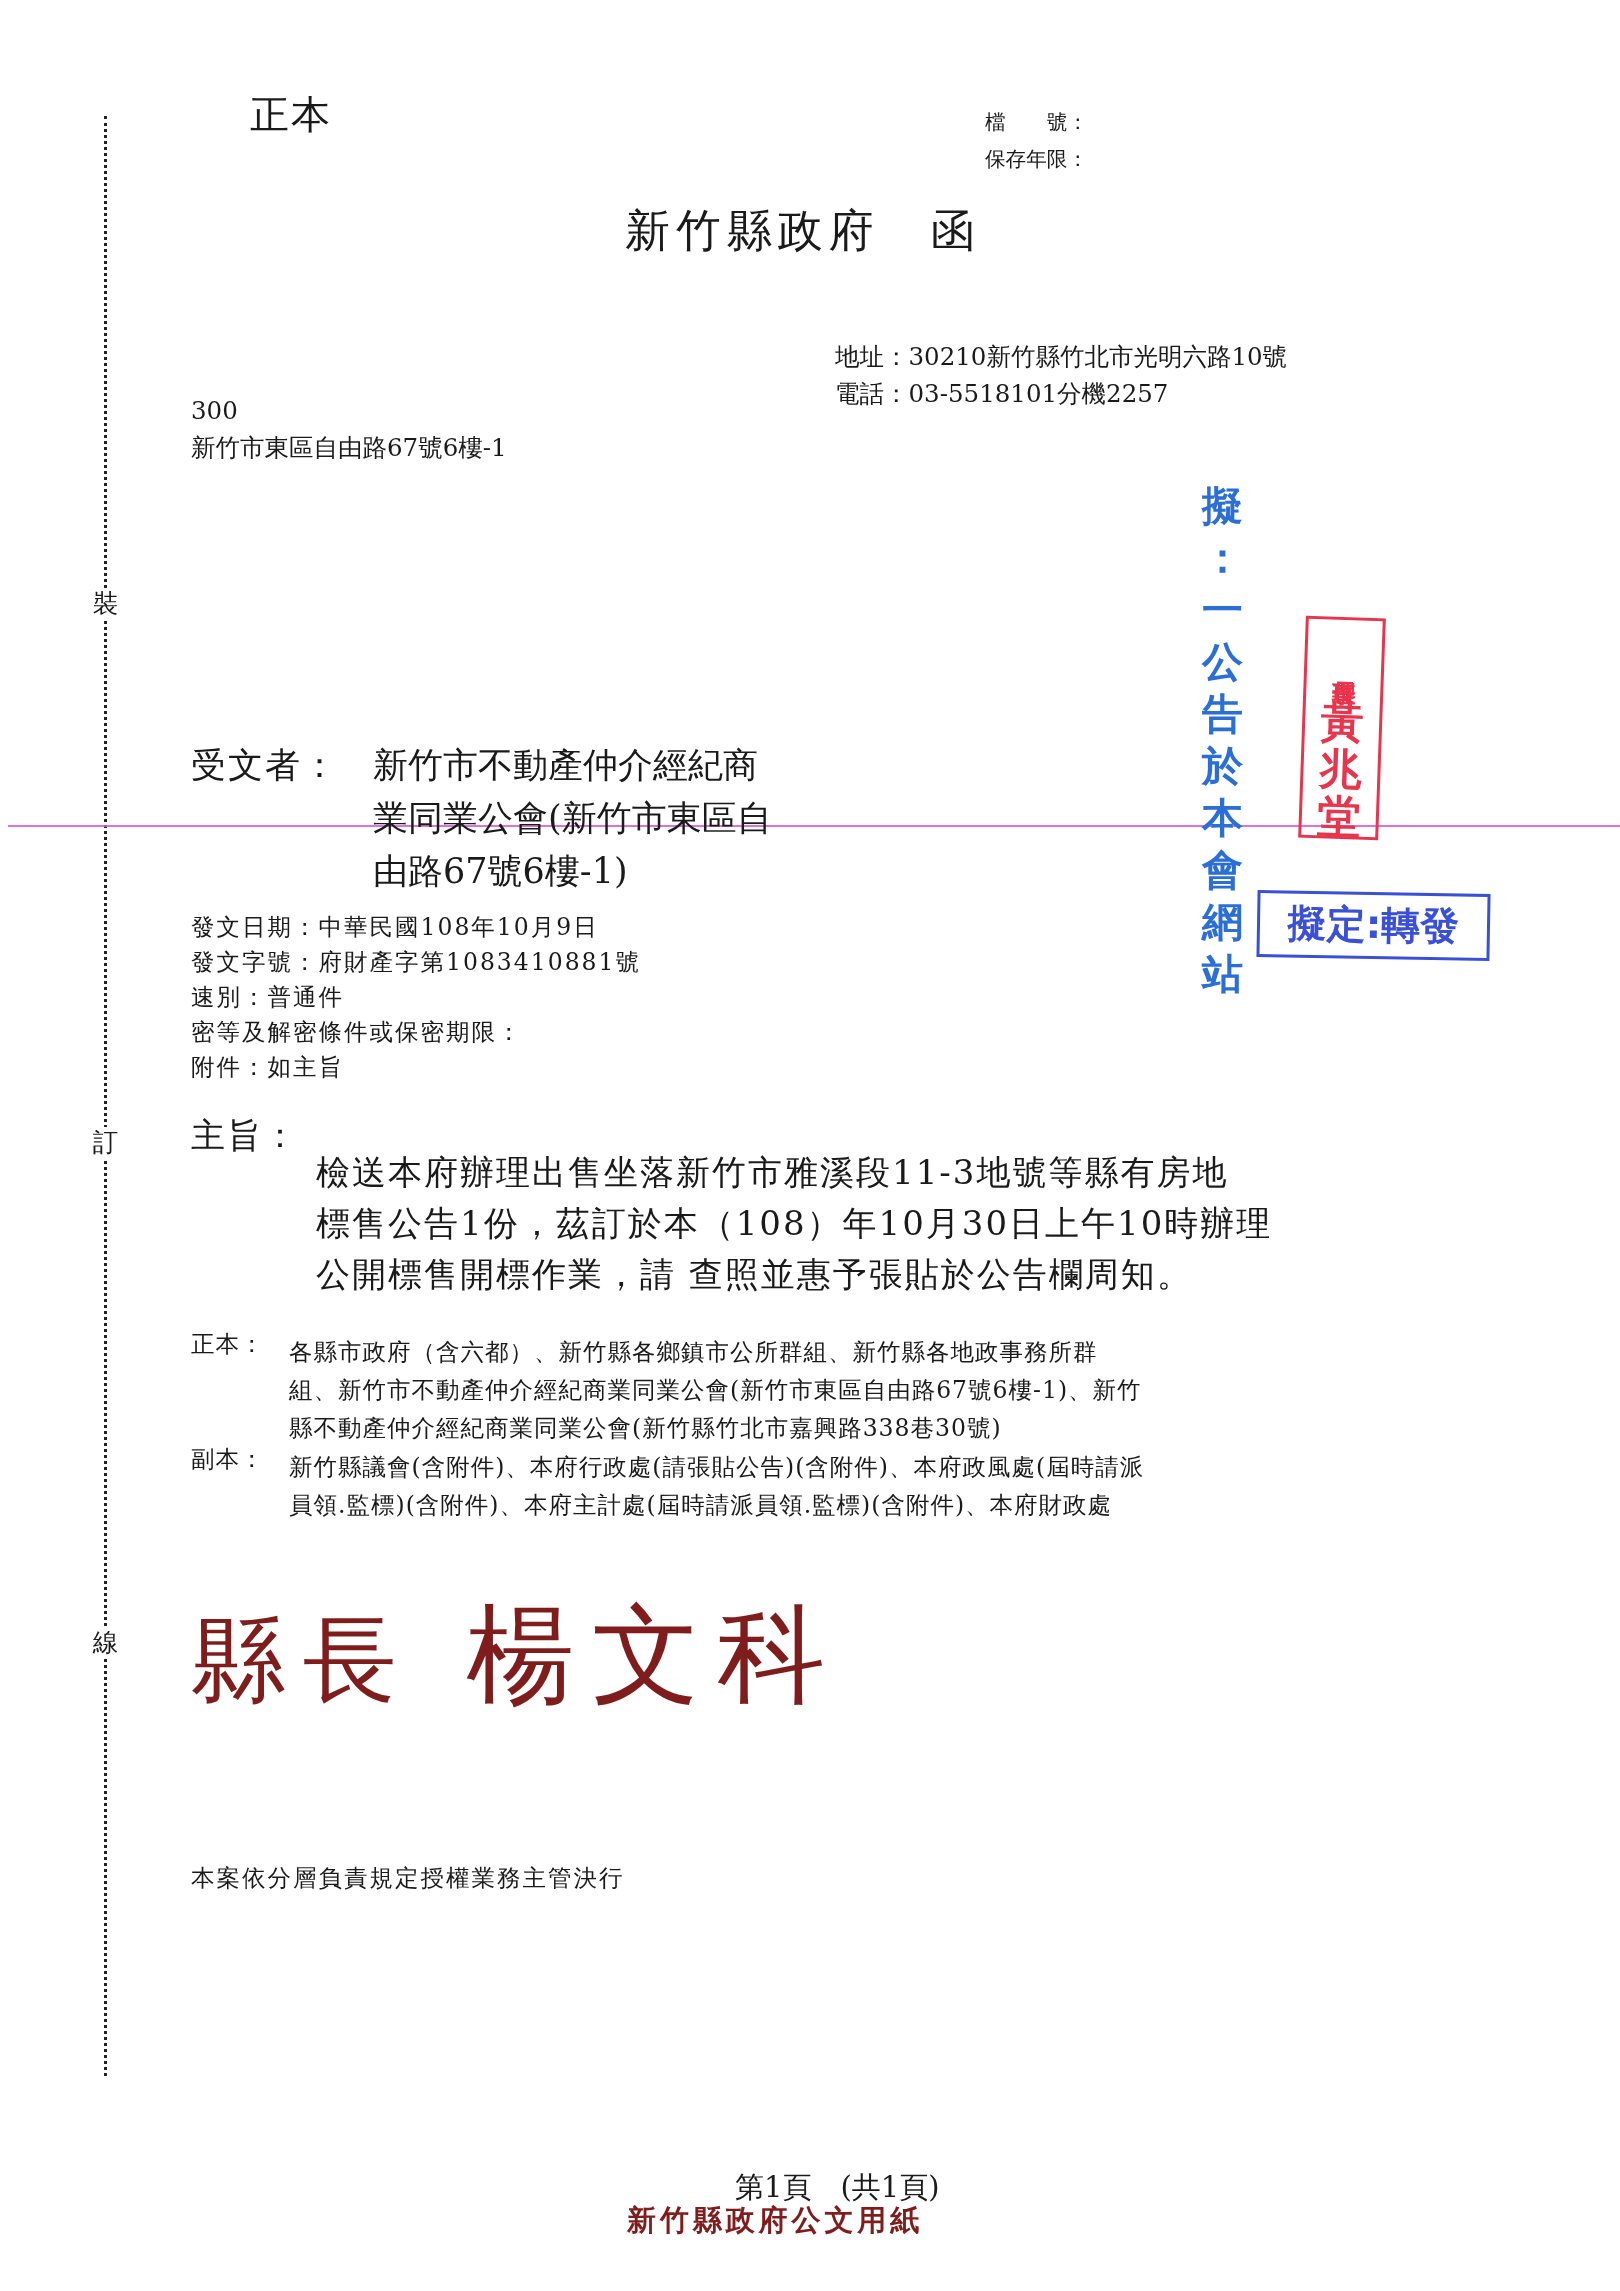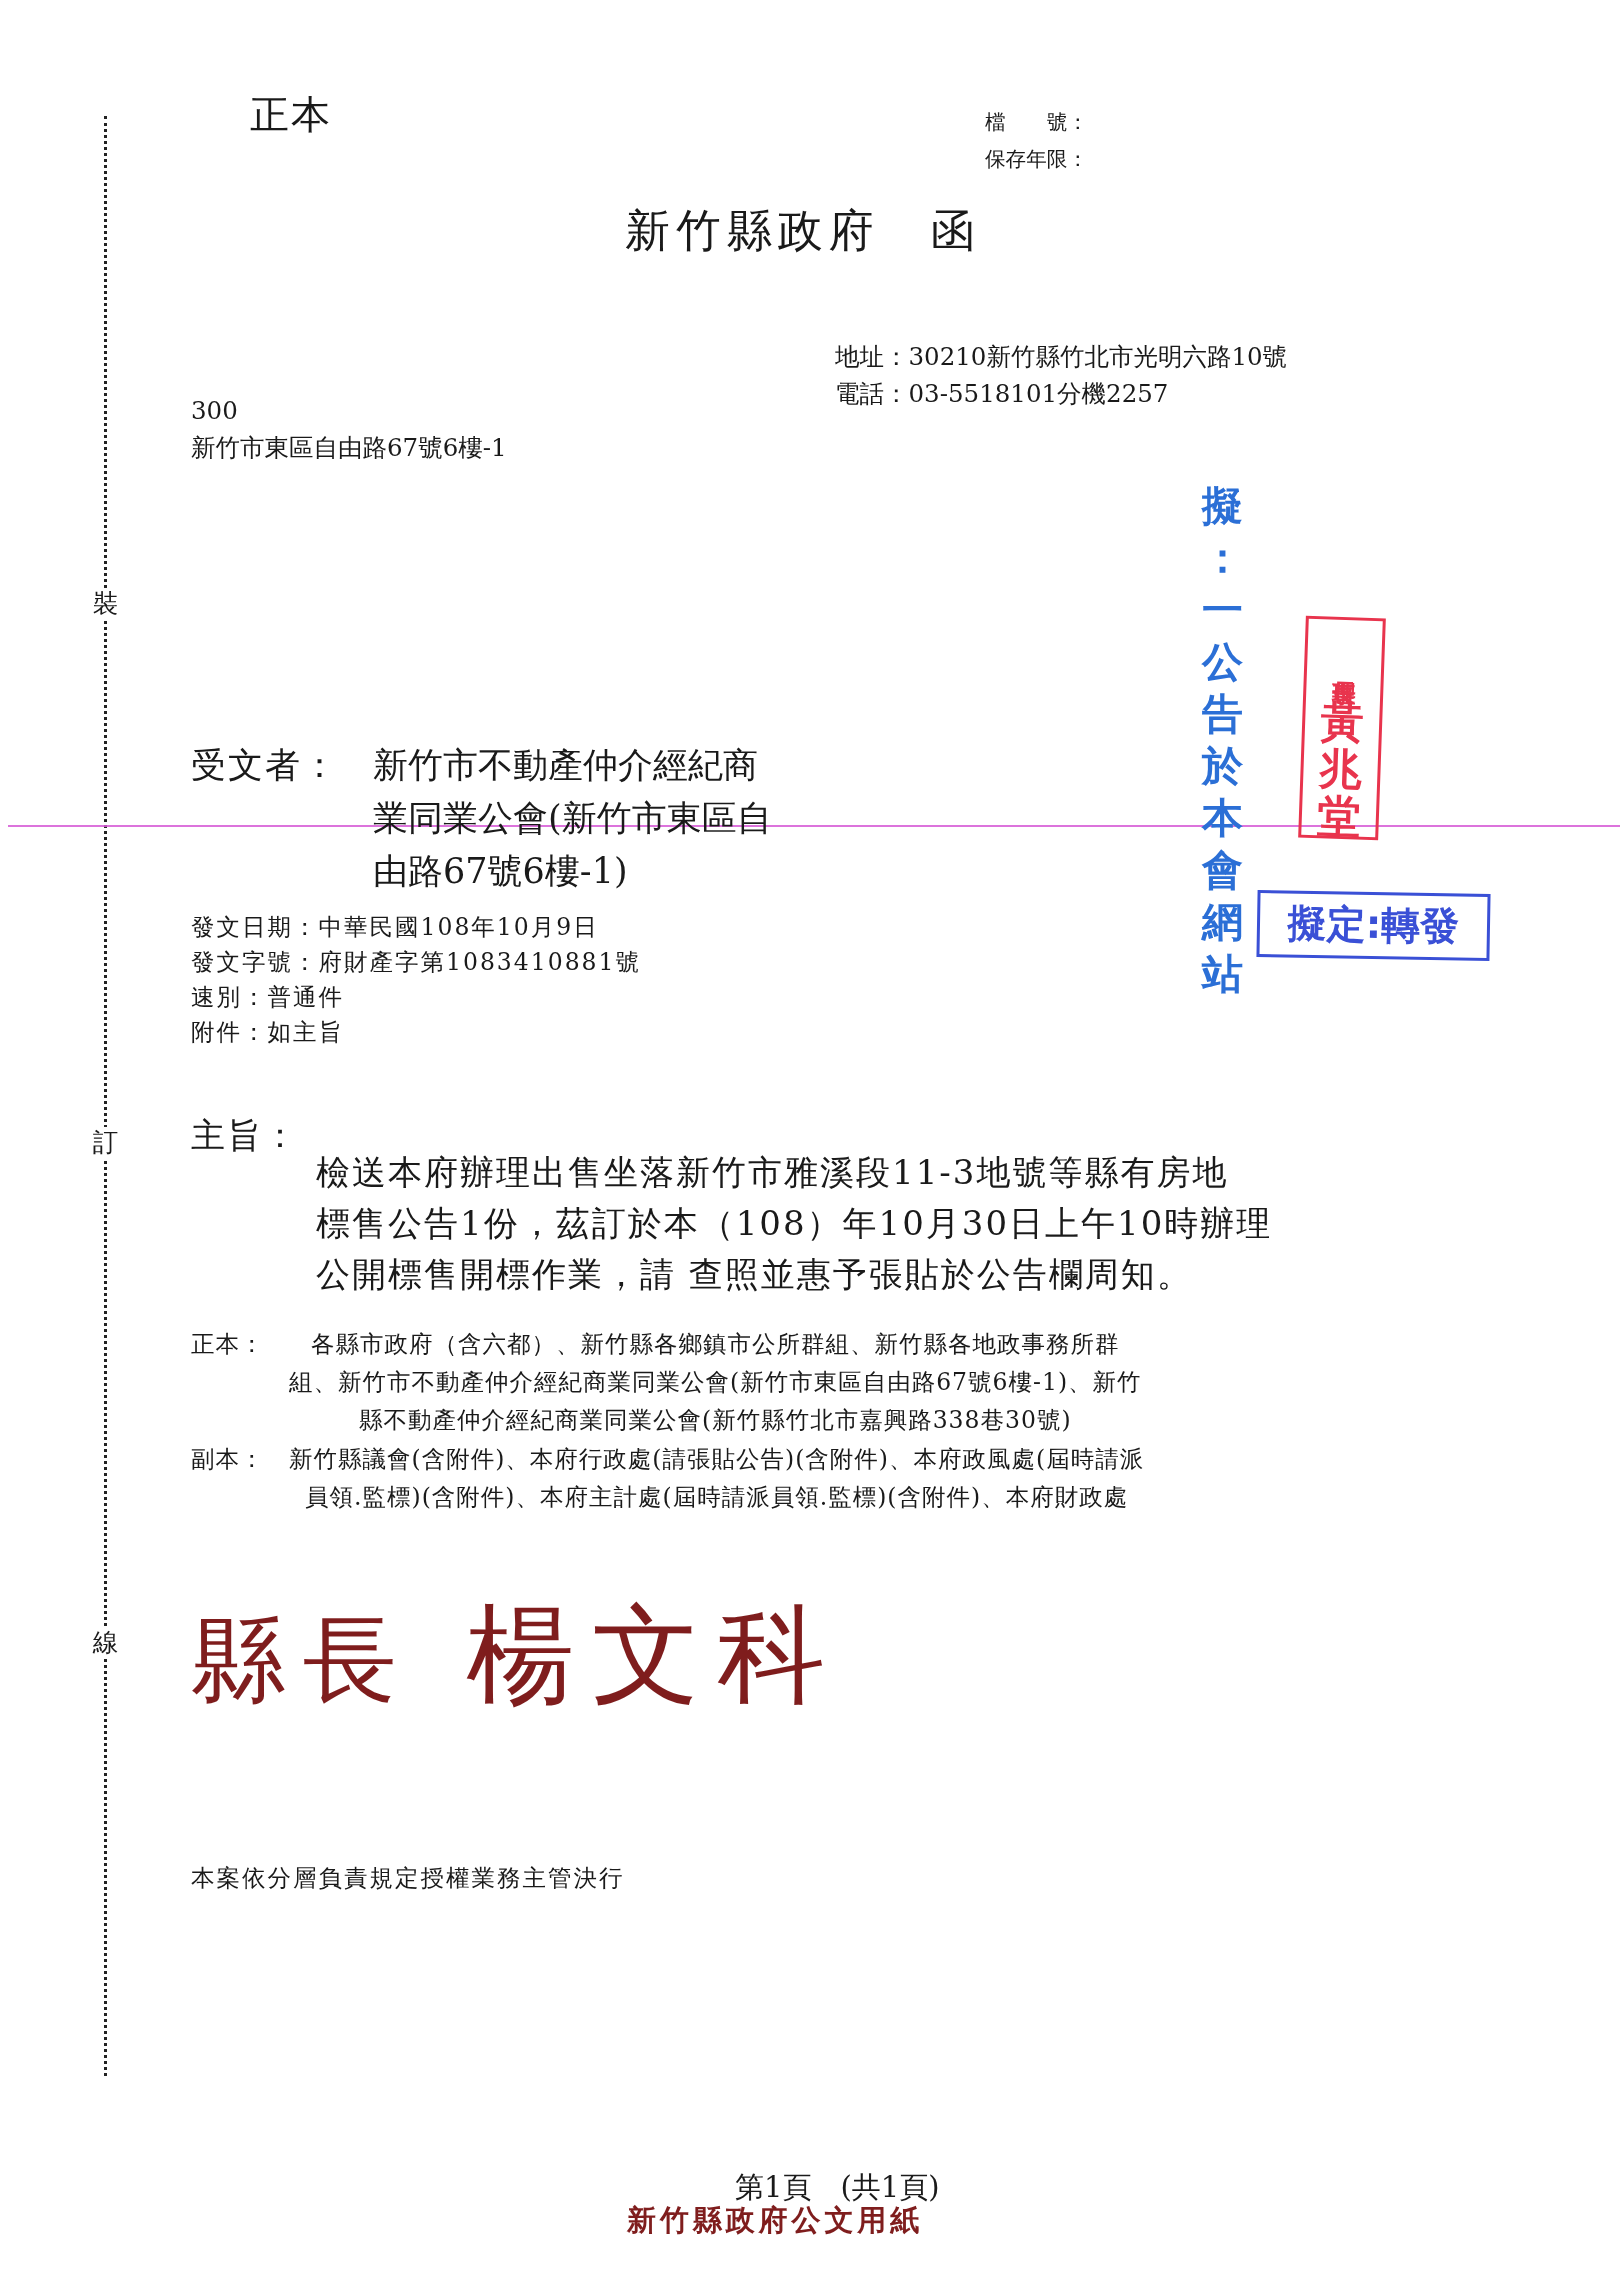--- a/index.html
+++ b/index.html
@@ -32,21 +32,21 @@
   }
   .recipient .lbl { display: inline-block; width: 176px; letter-spacing: 2px; }
   .recipient .cont { position: absolute; left: 176px; top: 0; margin-left: 6px; }
   .meta-list { left: 191px; top: 910px; font-size: 23.5px; line-height: 35px; letter-spacing: 2px; }
   .subject { left: 191px; top: 1110px; font-size: 34px; line-height: 51px; letter-spacing: 2px; }
   .subject .lbl { display: inline-block; }
   .subject .lines { position: absolute; left: 125px; top: 0; margin-top: 37px; }
   .distribution { left: 191px; top: 1325px; font-size: 23.5px; line-height: 38px; letter-spacing: 1px; }
   .distribution .row { position: relative; }
   .distribution .lbl { display: inline-block; width: 98px; }
-  .distribution .lines { position: absolute; left: 98px; top: 0; text-align: center; }
+  .distribution .lines { position: absolute; left: 98px; top: 8px; }
   .signature {
     left: 191px; top: 1583px; font-size: 108px; color: #7f1d1d;
     font-family: "DejaVu Serif", serif; font-weight: normal; letter-spacing: 17.6px;
   }
   .signature .sm { font-size: 94px; }
   .delegation { left: 191px; top: 1862px; font-size: 23.5px; letter-spacing: 2px; }
   .page-num { left: 735px; top: 2168px; font-size: 29px; }
   .stationery { left: 627px; top: 2201px; font-size: 29px; color: #7f1d1d; font-weight: bold; letter-spacing: 3.9px; font-family: "DejaVu Sans", sans-serif; }
   
   .stamp-vertical {
@@ -103,20 +103,21 @@
     <div>新竹市不動產仲介經紀商</div>
     <div>業同業公會(新竹市東區自</div>
     <div>由路67號6樓-1)</div>
   </div>
 </div>
 
 <div class="abs meta-list">
   <div>發文日期：中華民國108年10月9日</div>
   <div>發文字號：府財產字第1083410881號</div>
   <div>速別：普通件</div>
+  <div>密等及解密條件或保密期限：</div>
   <div>附件：如主旨</div>
 </div>
 
 <div class="abs subject">
   <span class="lbl">主旨：</span>
   <div class="lines">
     <div>檢送本府辦理出售坐落新竹市雅溪段11-3地號等縣有房地</div>
     <div>標售公告1份，茲訂於本（108）年10月30日上午10時辦理</div>
     <div>公開標售開標作業，請 查照並惠予張貼於公告欄周知。</div>
   </div>

